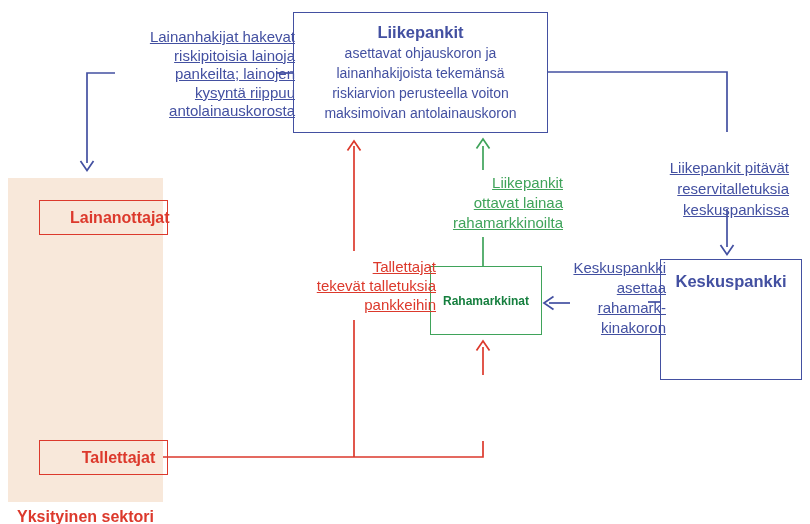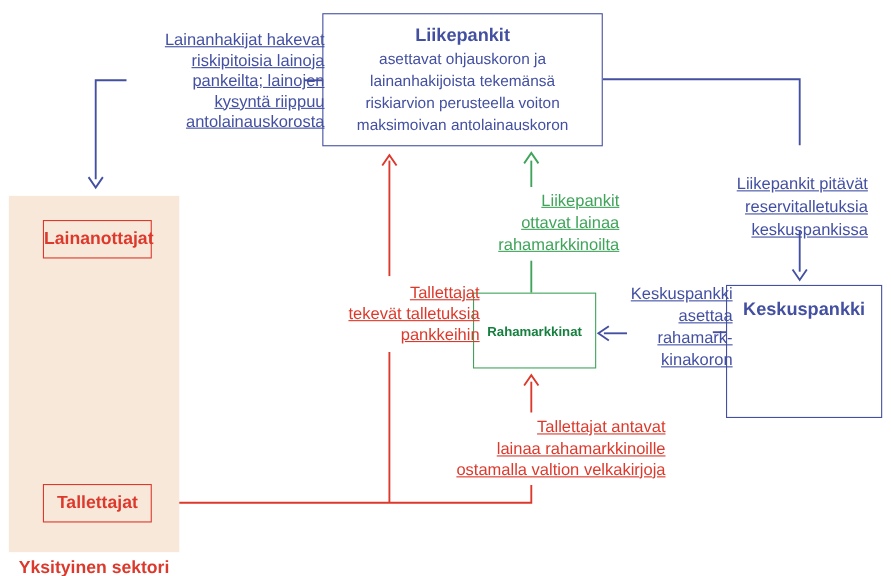--- a/index.html
+++ b/index.html
@@ -61,20 +61,21 @@
     width: 97px;
     border: 1.8px solid var(--red);
     color: var(--red);
     font-weight: bold;
     font-size: 16px;
     text-align: center;
     line-height: 33px;
     height: 33px;
     box-sizing: content-box;
     background: transparent;
+    padding-left: 30px;
   }
   .greenbox {
     position: absolute;
     left: 430px; top: 266px;
     width: 112px; height: 69px;
     border: 1.6px solid var(--green);
     box-sizing: border-box;
     color: var(--green-dark);
     font-weight: bold;
     font-size: 12px;
@@ -162,17 +163,14 @@
 kinakoron</div>
 
   <div class="note green" style="left:403px; top:173px; width:160px; line-height:20px;">Liikepankit
 ottavat lainaa
 rahamarkkinoilta</div>
 
   <div class="note red" style="left:276px; top:257px; width:160px;">Tallettajat
 tekevät talletuksia
 pankkeihin</div>
 
-  <div class="note red" style="left:355px; top:379px; width:250px; line-height:19.5px;">Tallettajat antavat
-lainaa rahamarkkinoille
-ostamalla valtion velkakirjoja</div>
 
 </div>
 
 </body></html>

